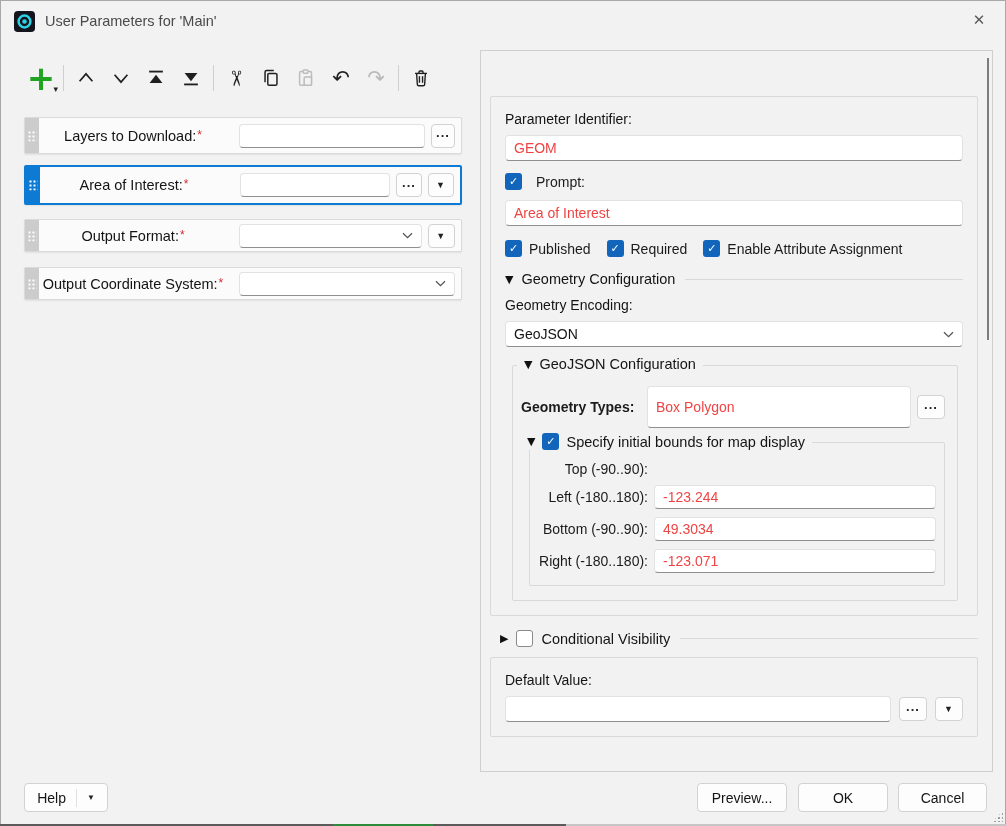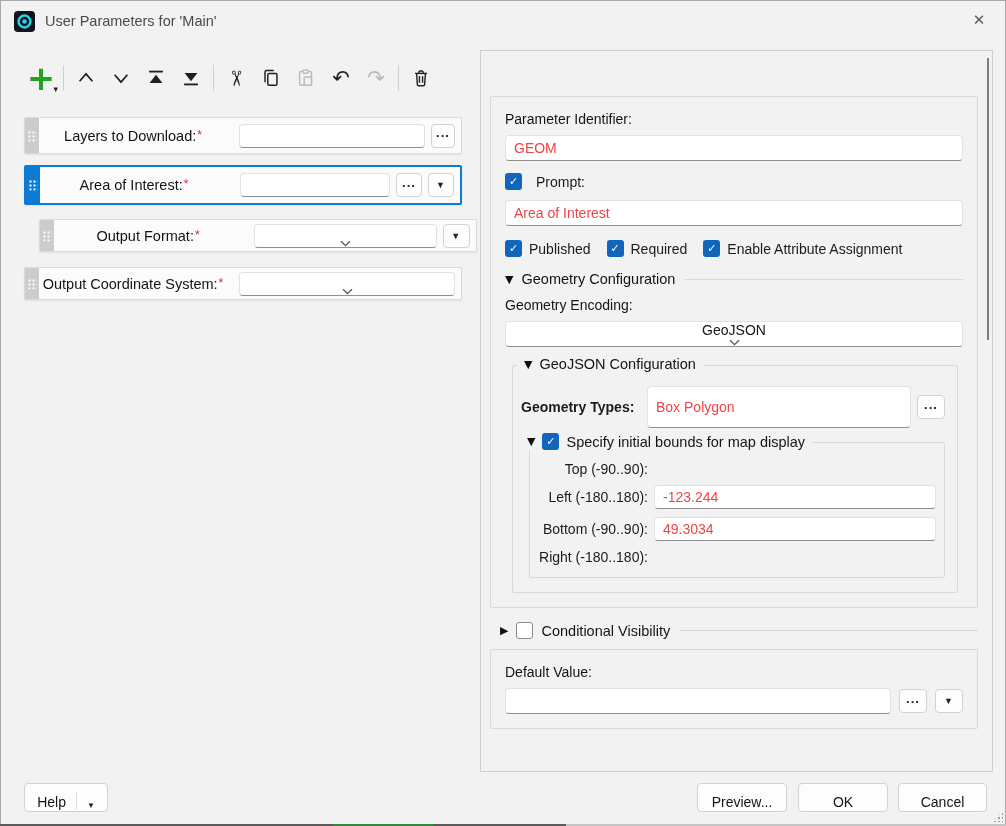--- a/index.html
+++ b/index.html
@@ -32,21 +32,21 @@
   .grip{width:14px;align-self:stretch;background:#cccccc;position:relative;flex:0 0 auto;cursor:grab;}
   .prow.selected .grip{background:#0d7ad4;}
   .grip::after{content:"";position:absolute;left:50%;top:50%;width:9px;height:11px;transform:translate(-50%,-50%);
     background-image:radial-gradient(#ffffff 1.1px,transparent 1.5px);background-size:4px 4px;}
   .plabel{width:188px;flex:0 0 auto;text-align:center;padding-right:6px;font-size:14.5px;color:#141414;white-space:nowrap;}
   .req{color:#d22d2d;font-size:12px;vertical-align:top;margin-left:1px;}
   .tin{box-sizing:border-box;height:26px;background:#ffffff;border:1px solid #e2e2e2;border-bottom-color:#8f8f8f;
     border-radius:4px;font-family:"Liberation Sans",sans-serif;font-size:14px;color:#ef4444;padding:0 8px;outline:none;}
   .prow .tin{height:24px;}
   .combo{box-sizing:border-box;height:24px;background:#ffffff;border:1px solid #e2e2e2;border-bottom-color:#8f8f8f;
-    border-radius:4px;display:flex;align-items:center;padding:0 8px;cursor:pointer;flex-direction:column;}
+    border-radius:4px;display:flex;align-items:center;padding:0 8px;cursor:pointer;}
   .combo .ctext{flex:1;font-size:14px;color:#141414;white-space:nowrap;overflow:hidden;}
   .sbtn{box-sizing:border-box;width:28px;height:24px;background:#fdfdfd;border:1px solid #d2d2d2;border-radius:4px;
     display:flex;align-items:center;justify-content:center;font-size:13px;font-weight:bold;color:#222;letter-spacing:1px;
     cursor:pointer;padding:0 0 6px 0;font-family:"Liberation Sans",sans-serif;}
   .sbtn.menu{font-size:9px;padding:0;font-weight:normal;}
   .gap6{margin-left:6px;}
   
   .rpanel{position:absolute;left:480px;top:50px;width:513px;height:722px;box-sizing:border-box;
     border:1px solid #cfcfcf;background:#f2f2f2;padding:11px 14px 0 9px;}
   .gbox{box-sizing:border-box;background:#f2f2f2;border:1px solid #d9d9d9;border-radius:2px;}
@@ -73,21 +73,21 @@
   .bounds{margin:14px 0 0 8px;padding:18px 8px 12px 0;}
   .frow{display:flex;align-items:center;margin-bottom:8px;}
   .frow:last-child{margin-bottom:0;}
   .frow .flabel{width:118px;flex:0 0 auto;text-align:right;padding-right:6px;font-size:14px;white-space:nowrap;}
   .frow .tin{flex:1;height:24px;}
   .cv{margin:14px 0 0 10px;}
   .dv-row{display:flex;align-items:center;gap:8px;}
   .sb-thumb{position:absolute;right:3px;top:7px;width:2px;height:282px;background:#7d7d7d;}
   
   .fbtn{position:absolute;box-sizing:border-box;height:29px;background:#fdfdfd;border:1px solid #d2d2d2;border-radius:4px;
-    font-family:"Liberation Sans",sans-serif;font-size:14px;color:#141414;display:flex;align-items:flex-end;justify-content:center;cursor:pointer;}
+    font-family:"Liberation Sans",sans-serif;font-size:14px;color:#141414;display:flex;align-items:center;justify-content:center;cursor:pointer;}
   .helpbtn{left:24px;top:783px;width:84px;gap:10px;}
   .helpbtn .hsep{width:1px;height:18px;background:#e0e0e0;}
   .helpbtn .hcaret{font-size:8px;color:#222;}
   .rgrip{position:absolute;right:3px;bottom:4px;width:11px;height:11px;
     background-image:radial-gradient(#9c9c9c 1px,transparent 1.4px);background-size:4px 4px;background-position:1px 1px;
     clip-path:polygon(100% 0,100% 100%,0 100%);}
   .bstrip{position:absolute;left:0;bottom:0;width:1006px;height:2px;background:#c6c6c6;}
   .bstrip .dark{position:absolute;left:0;top:0;width:566px;height:2px;background:#5b5b5b;}
   .bstrip .green{position:absolute;left:333px;top:0;width:100px;height:2px;background:#2e8b3a;}
 </style>
@@ -179,21 +179,21 @@
 <div class="prow selected" style="top:165px;height:40px;">
   <div class="grip"></div>
   <div class="plabel"><span>Area of Interest:</span><span class="req">*</span></div>
   <input class="tin gap6" style="width: 150px;">
   <button class="sbtn gap6">...</button>
   <button class="sbtn menu gap6">
       <span>▼</span>
     </button>
 </div>
 
-<div class="prow" style="top:219px;height:33px;margin-left:15px;">
+<div class="prow" style="top:219px;height:33px;">
   <div class="grip"></div>
   <div class="plabel"><span>Output Format:</span><span class="req">*</span></div>
   <div class="combo gap6" style="width:186px;">
     <span class="ctext"></span>
     <svg width="11" height="7" viewBox="0 0 11 7" fill="none" stroke="#555" stroke-width="1.3">
         <polyline points="1,1.3 5.5,5.7 10,1.3"></polyline>
       </svg>
   </div>
   <button class="sbtn menu gap6">
       <span>▼</span>
@@ -284,20 +284,21 @@
         <div class="frow">
           <span class="flabel">Left (-180..180):</span>
           <input class="tin" value="-123.244" style="">
         </div>
         <div class="frow">
           <span class="flabel">Bottom (-90..90):</span>
           <input class="tin" value="49.3034" style="">
         </div>
         <div class="frow">
           <span class="flabel">Right (-180..180):</span>
+          <input class="tin" value="-123.071" style="">
         </div>
       </div>
     </div>
   </div>
 
   <div class="flat-title cv">
     <span class="tri">▶</span>
     <span class="cb un"></span>
     <span>Conditional Visibility</span>
     <span class="rule"></span>

